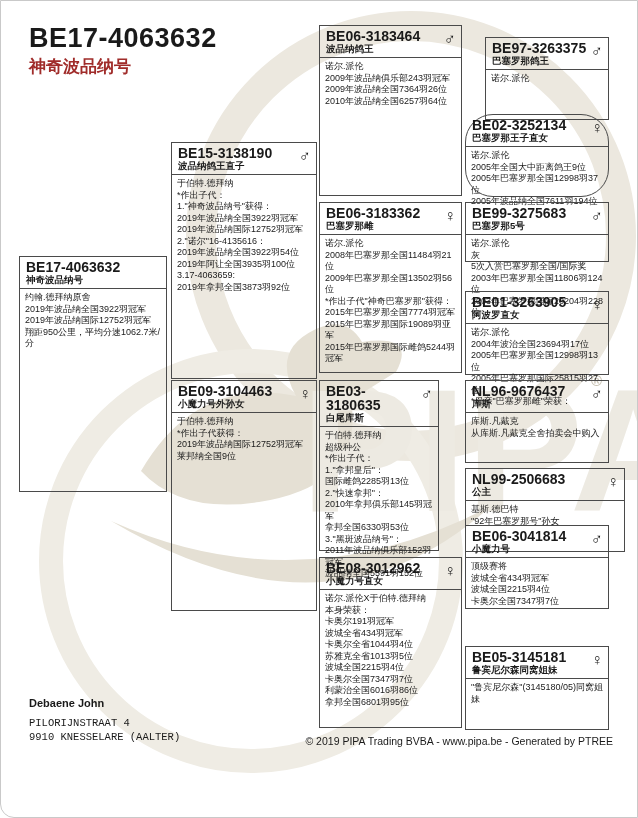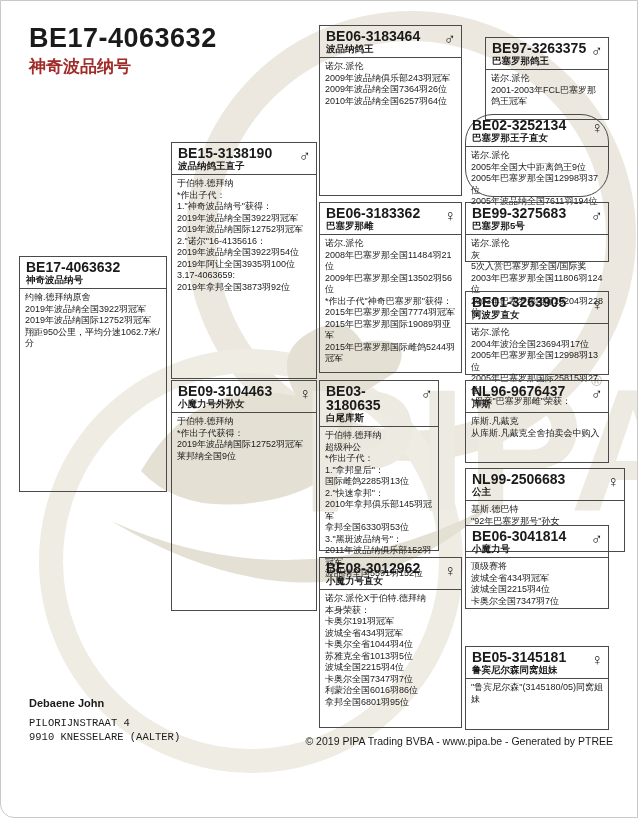--- a/index.html
+++ b/index.html
@@ -177,21 +177,20 @@
   </div>
 
   <div class="pbox" style="left:484px;top:24px;width:124px;height:83px;margin-top:12px;">
     <div class="phead">
       <div class="pring">BE97-3263375</div>
       <div class="pname">巴塞罗那鸽王</div>
       <div class="psex">♂</div>
     </div>
     <div class="pbody">
         <div class="bline">诺尔.派伦</div>
-        <div class="bline">2001-2003年FCL巴塞罗那鸽王冠军</div>
       </div>
   </div>
 
   <div class="pbox" style="left:464px;top:113px;width:144px;height:83px;border-radius:28px;">
     <div class="phead">
       <div class="pring">BE02-3252134</div>
       <div class="pname">巴塞罗那王子直女</div>
       <div class="psex">♀</div>
     </div>
     <div class="pbody">

